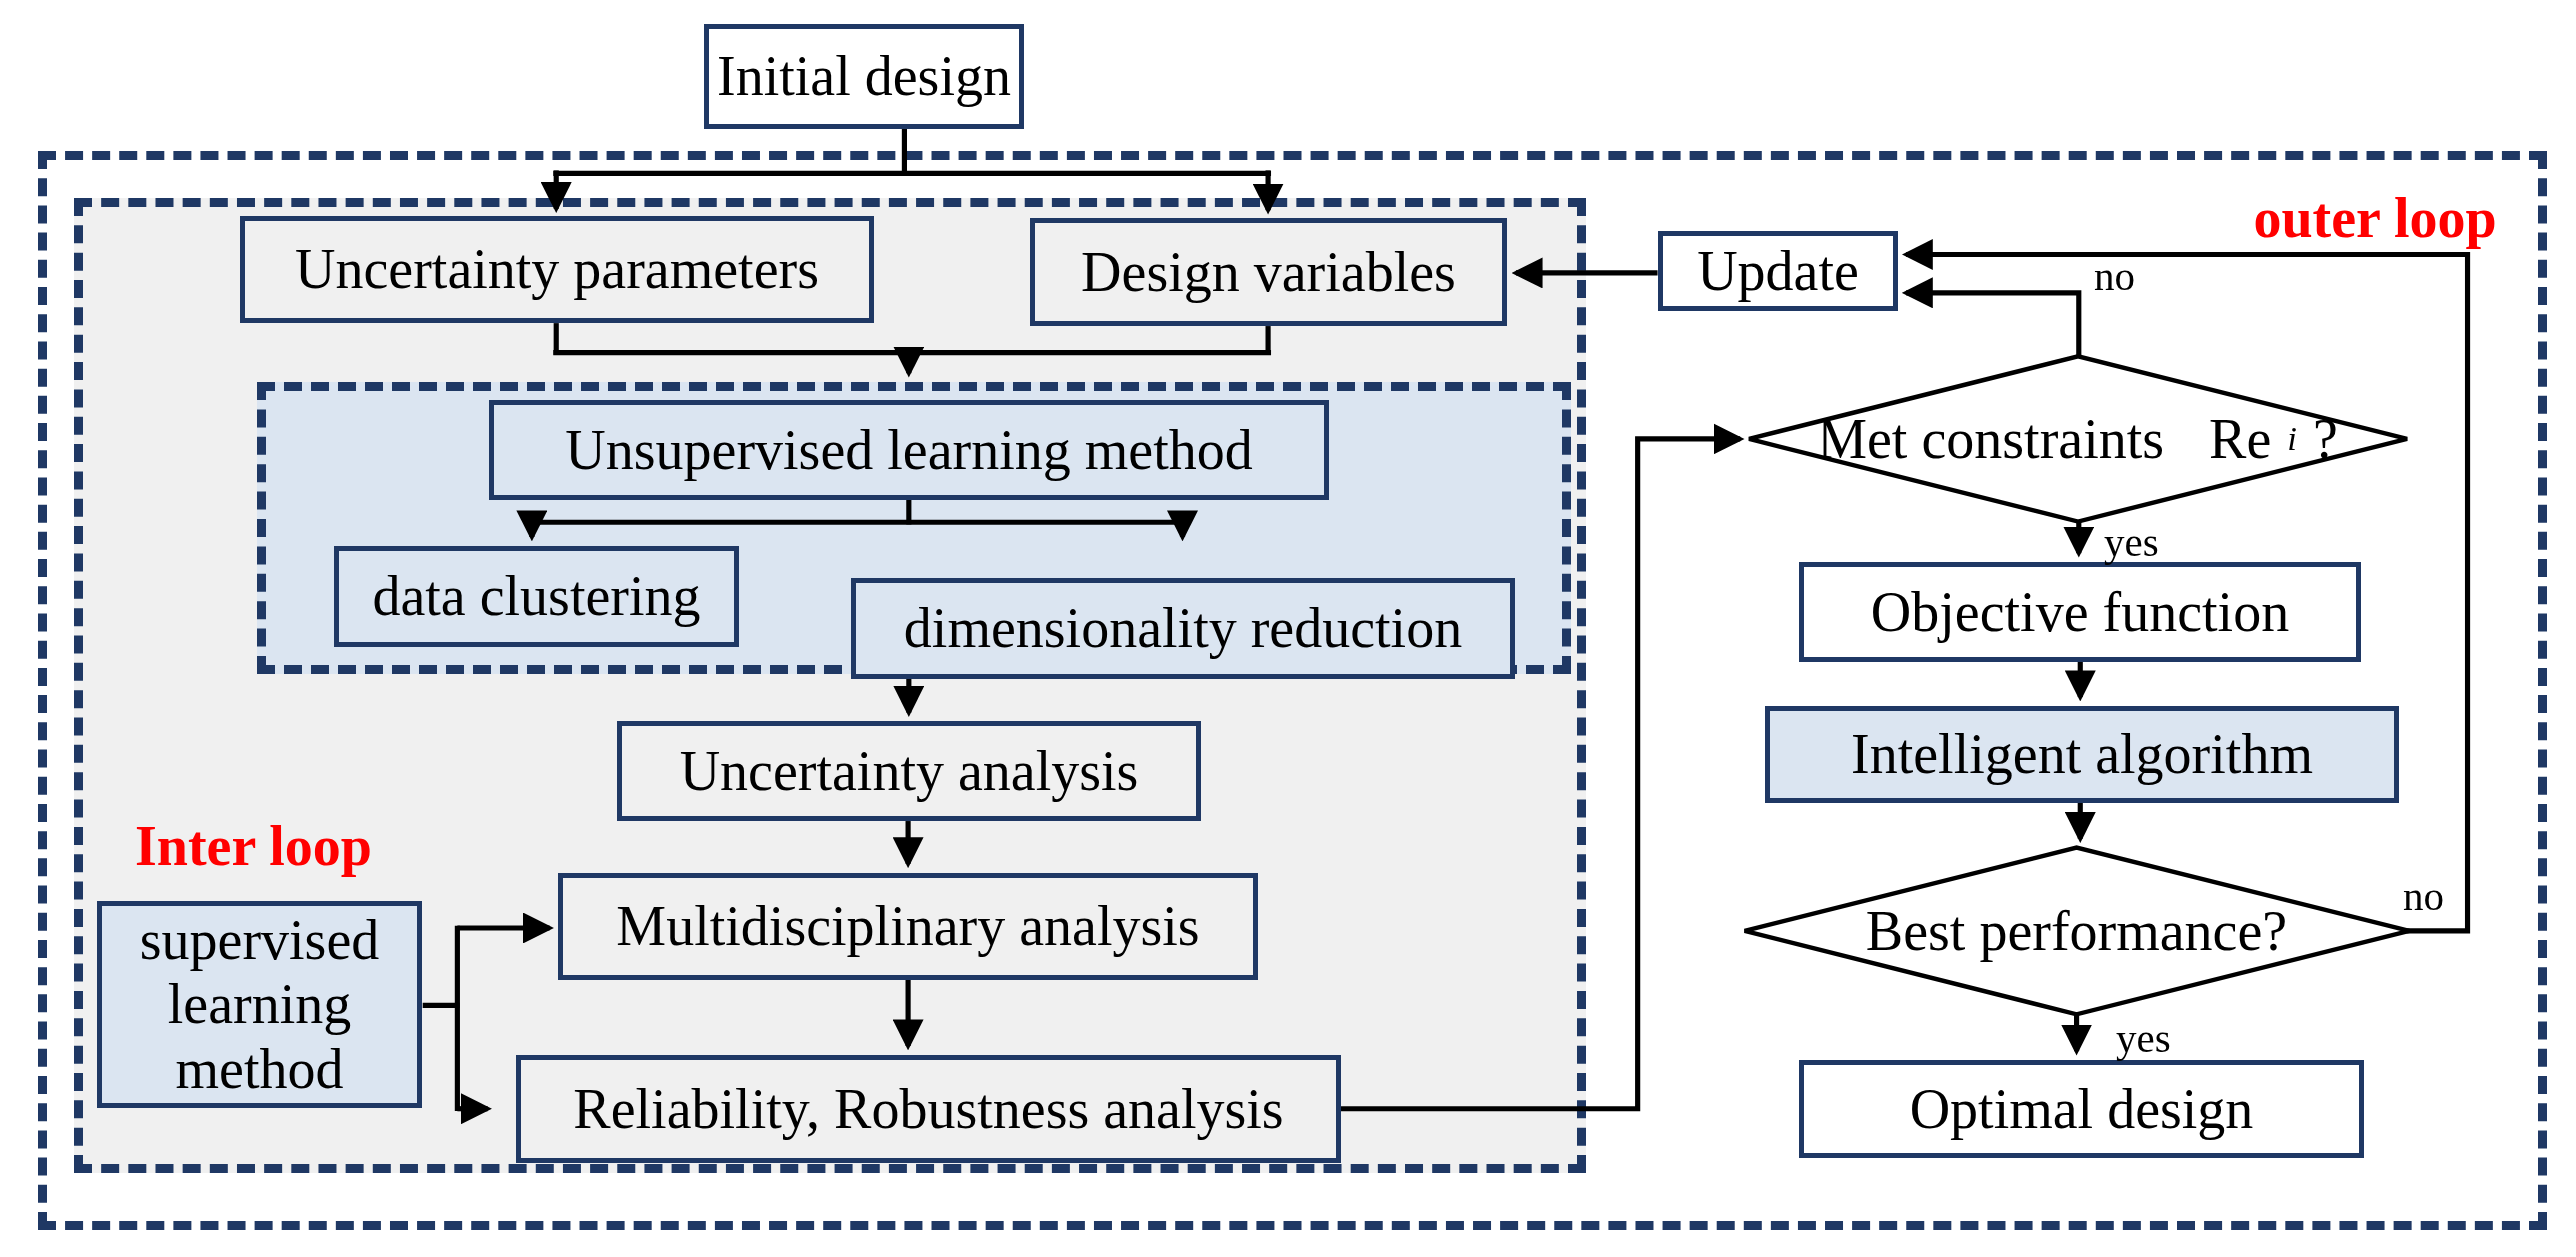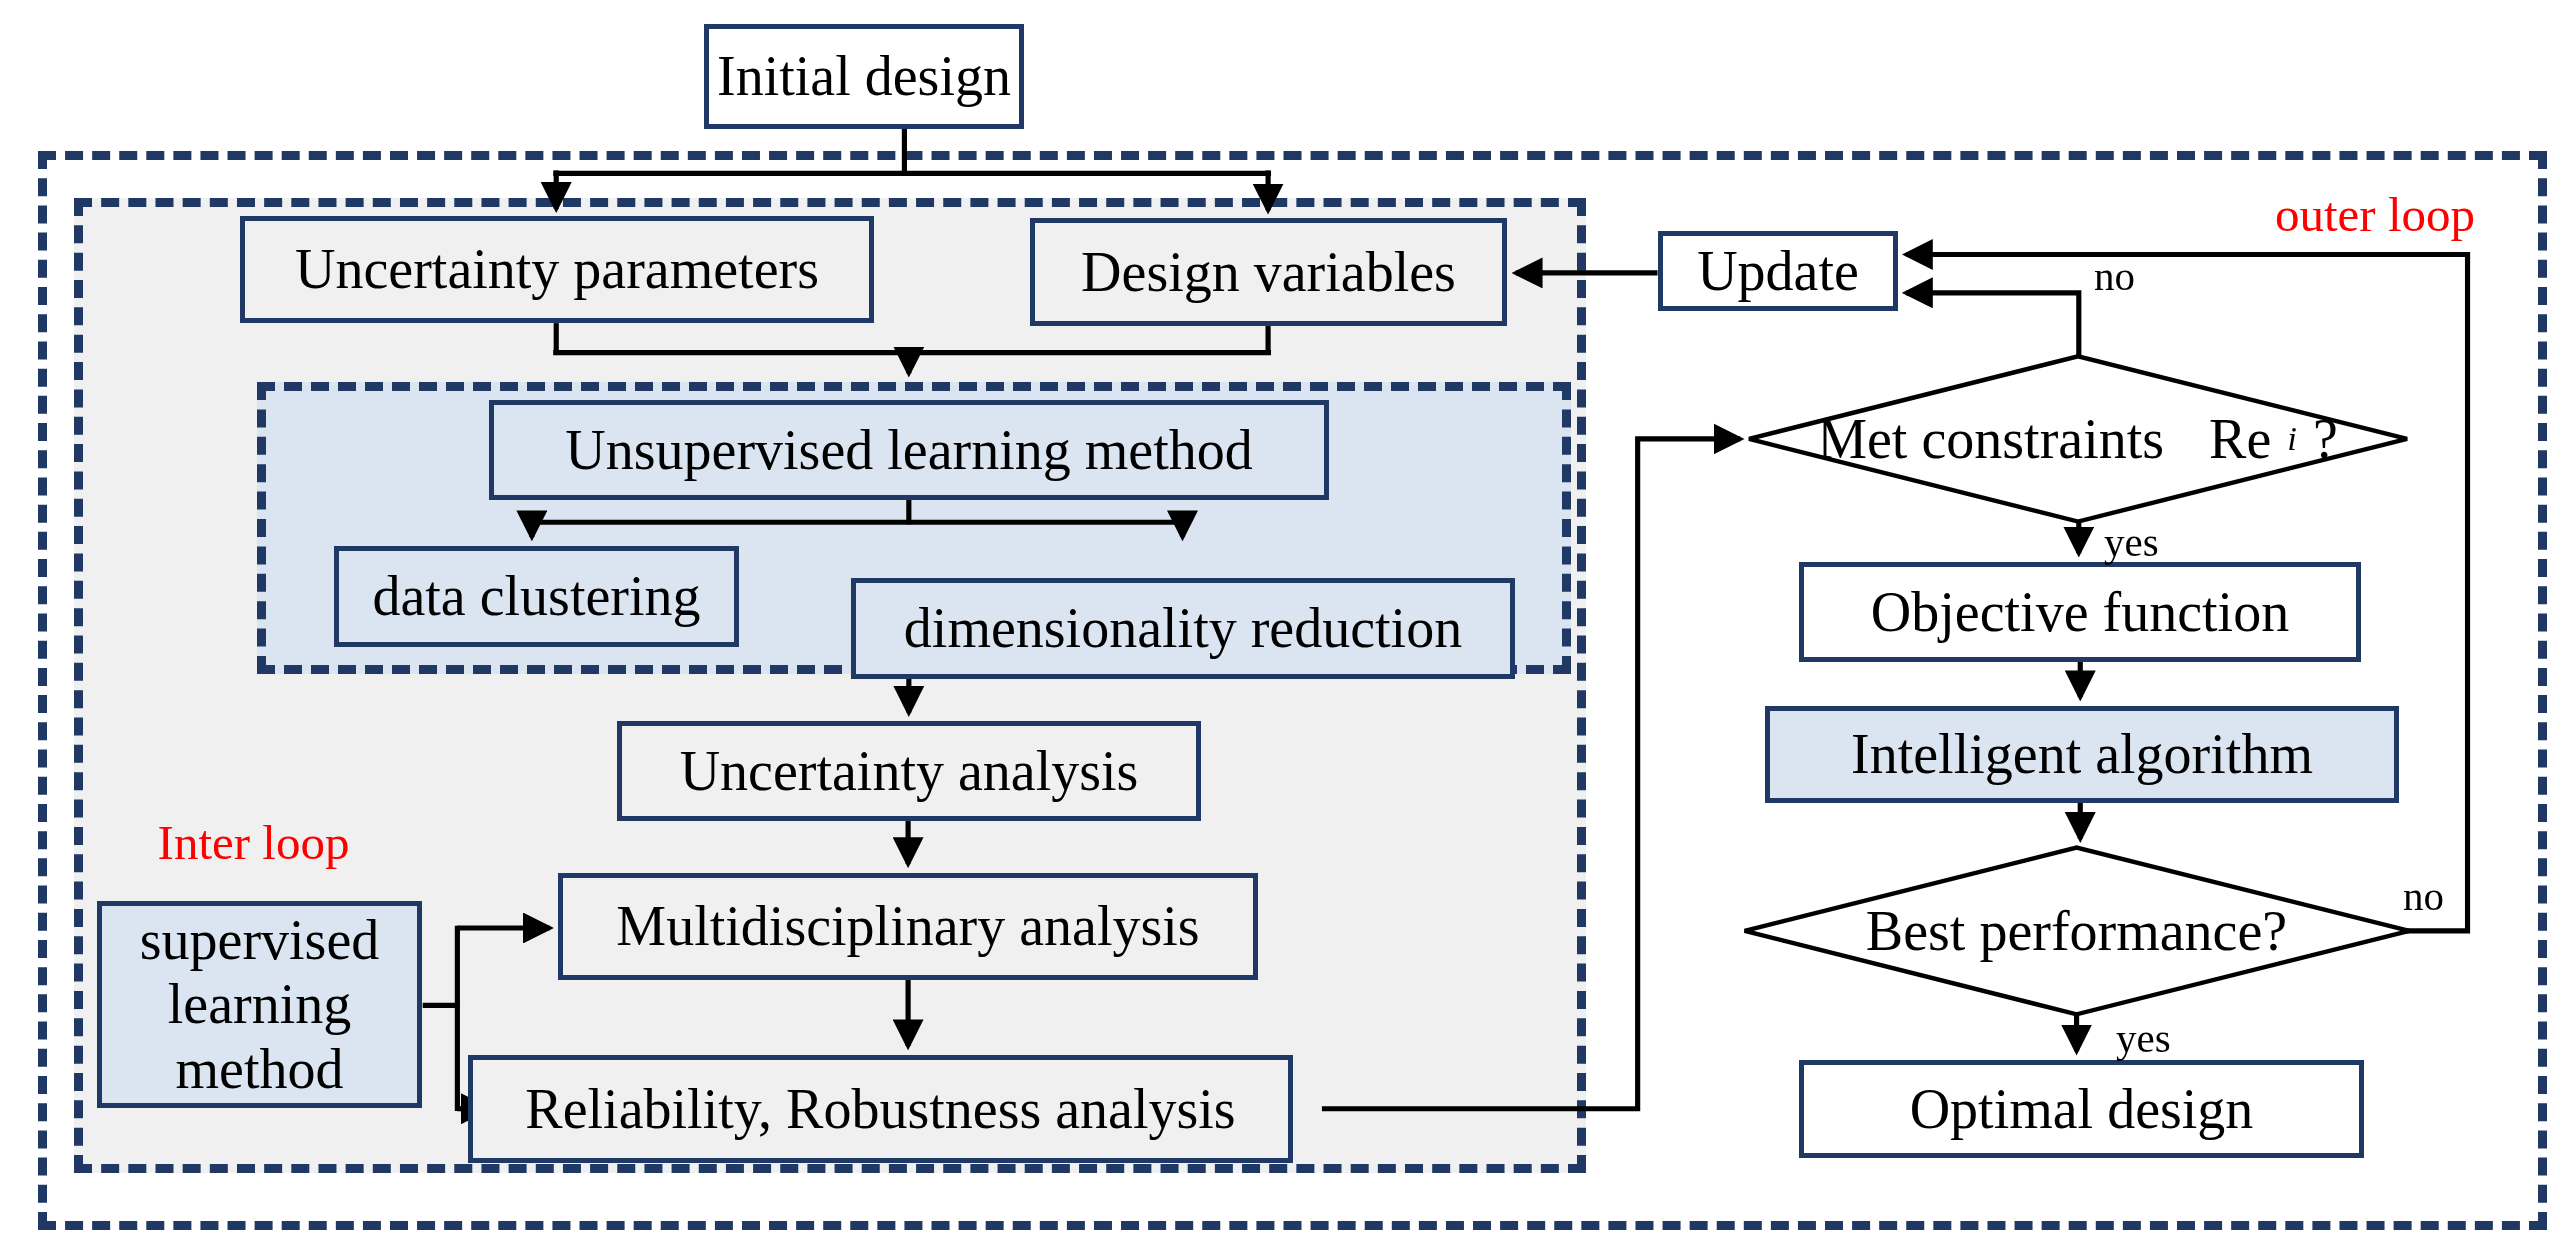--- a/index.html
+++ b/index.html
@@ -26,21 +26,21 @@
   .fill-white{background:#ffffff;}
   .fill-gray{background:var(--panel-gray,#f0f0f0);}
   .fill-blue{background:var(--panel-blue,#dbe5f1);}
   .diamond-label{
     position:absolute;z-index:6;display:flex;align-items:center;justify-content:center;
     font-size:56px;color:#000000;white-space:nowrap;
   }
   .diamond-label .var{margin-left:29px;}
   .diamond-label sub{font-style:italic;font-size:0.62em;line-height:0;}
   .edge-label{position:absolute;z-index:6;font-size:41px;color:#000000;}
-  .loop-label{position:absolute;z-index:6;font-weight:normal;font-size:49px;color:var(--red,#ff0000);white-space:nowrap;}
+  .loop-label{position:absolute;z-index:6;font-weight:bold;font-size:56px;color:var(--red,#ff0000);white-space:nowrap;}
   #outer-loop-label{left:2238px;top:186px;width:274px;text-align:center;}
   #inter-loop-label{left:117px;top:814px;width:273px;text-align:center;}
 </style>
 </head>
 <body>
 
 <div id="canvas">
 
   <div class="panel" id="outer-border"></div>
   <div class="panel" id="gray-panel"></div>
@@ -98,21 +98,21 @@
   <div class="node fill-blue" style="left:334px;top:546px;width:405px;height:101px;">data clustering</div>
 
   <div class="node fill-blue" style="left:851px;top:546px;width:664px;height:101px;margin-top:32px;">dimensionality reduction</div>
 
   <div class="node fill-gray" style="left:617px;top:721px;width:584px;height:100px;">Uncertainty analysis</div>
 
   <div class="node fill-blue" style="left:97px;top:901px;width:325px;height:207px;padding:0 16px;">supervised learning method</div>
 
   <div class="node fill-gray" style="left:558px;top:873px;width:700px;height:107px;">Multidisciplinary analysis</div>
 
-  <div class="node fill-gray" style="left:468px;top:1055px;width:825px;height:108px;">Reliability, Robustness analysis</div>
+  <div class="node fill-gray" style="left:516px;top:1055px;width:825px;height:108px;">Reliability, Robustness analysis</div>
 
   <div class="node fill-white" style="left:1799px;top:562px;width:562px;height:100px;">Objective function</div>
 
   <div class="node fill-blue" style="left:1765px;top:706px;width:634px;height:97px;">Intelligent algorithm</div>
 
   <div class="node fill-white" style="left:1799px;top:1060px;width:565px;height:98px;">Optimal design</div>
 
   <div class="diamond-label" style="left:1790px;top:399px;width:575px;height:80px;gap:16px;">
     <span>Met constraints</span>
       <span class="var">Re</span>

